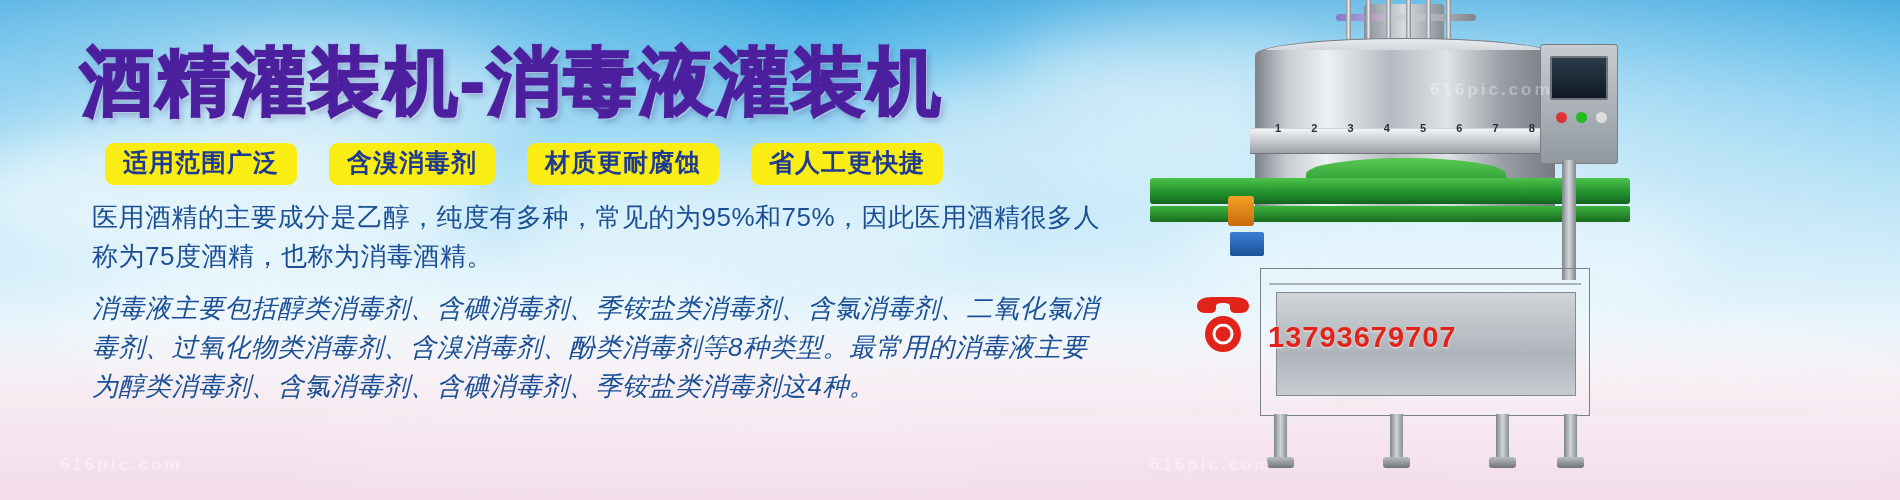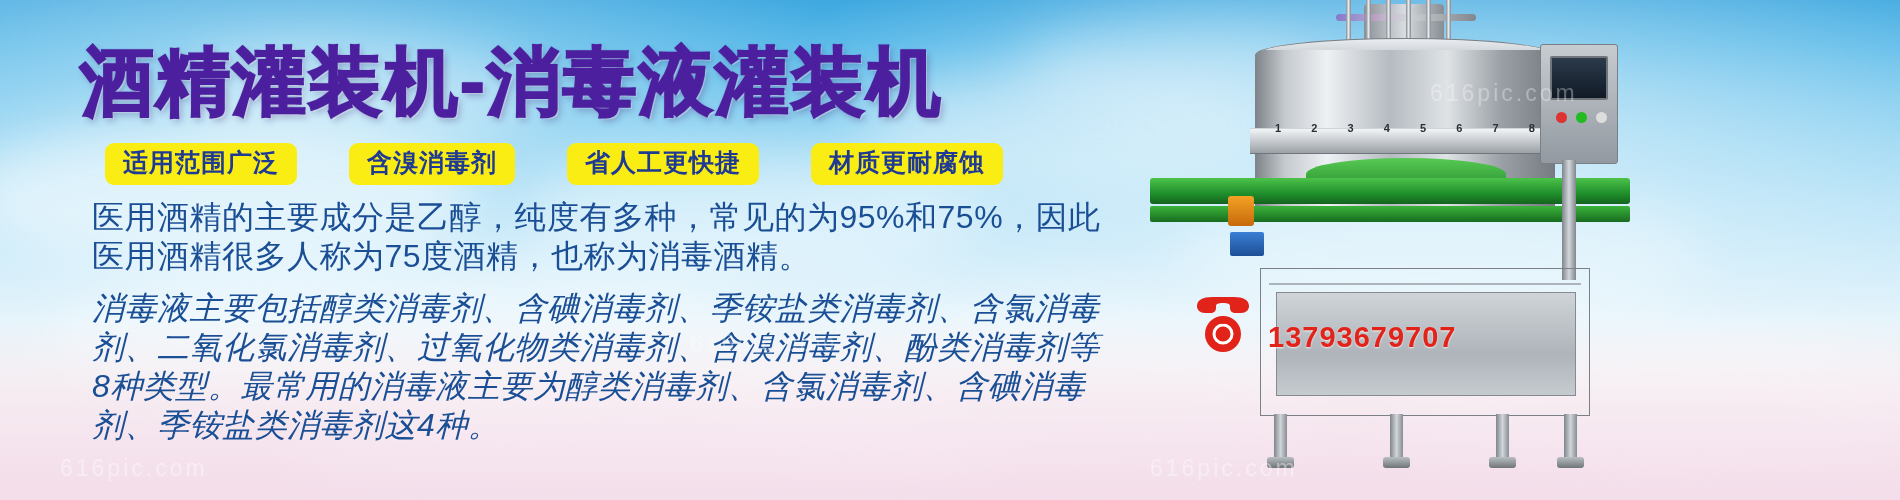--- a/index.html
+++ b/index.html
@@ -64,40 +64,40 @@
     text-shadow:
       0 0 2px rgba(75,31,158,.9),
       2px 2px 0 rgba(255,255,255,.35),
       3px 4px 7px rgba(40,10,90,.28);
     -webkit-text-stroke:2px #4b1f9e;
   }
 
   
   .badges {
     position:absolute; left:105px; top:143px;
-    display:flex; align-items:center; gap:52px;
+    display:flex; align-items:center; gap:32px;
   }
   .badge {
     background:#faed14;
     color:#1f3a93;
     font-size:25px;
     font-weight:bold;
     letter-spacing:1px;
     padding:6px 18px 8px 18px;
     border-radius:9px;
     white-space:nowrap;
     line-height:1.1;
   }
 
   
   .body-text {
     position:absolute; left:92px; top:198px;
     width:1010px;
     color:#1b4f95;
-    font-size:32px;
+    font-size:26px;
     line-height:39px;
     letter-spacing:.5px;
   }
   .body-text p { margin:0; }
   .body-text p + p { margin-top:13px;font-style:italic; }
 
   
   .phone-block {
     position:absolute; left:1192px; top:296px;
     display:flex; align-items:center; gap:14px;
@@ -216,21 +216,21 @@
     background:linear-gradient(180deg,#f3a224,#c76a0c); border-radius:3px;
   }
   .m-bluebox {
     position:absolute; left:120px; top:232px; width:34px; height:24px;
     background:linear-gradient(180deg,#3a7fd5,#1d4f96); border-radius:2px;
   }
 
   
   .wm {
     position:absolute; color:rgba(255,255,255,.40);
-    font-size:23px; letter-spacing:3px; font-weight:normal;
+    font-size:17px; letter-spacing:3px; font-weight:bold;
     pointer-events:none; white-space:nowrap;
   }
   .wm.w1 { left:60px;   top:455px; }
   .wm.w2 { left:1150px; top:455px; }
   .wm.w3 { left:1430px; top:80px;  color:rgba(255,255,255,.33); }
   .wm.w4 { left:690px;  top:330px; color:rgba(255,255,255,.28); }
 </style>
 </head>
 <body>
 
@@ -248,22 +248,22 @@
   <div class="cloud c10"></div>
   <div class="haze"></div>
 
   <div class="content">
 
     <div class="title">酒精灌装机-消毒液灌装机</div>
 
     <div class="badges">
       <div class="badge">适用范围广泛</div>
       <div class="badge">含溴消毒剂</div>
+      <div class="badge">材质更耐腐蚀</div>
       <div class="badge">省人工更快捷</div>
-      <div class="badge">材质更耐腐蚀</div>
     </div>
 
     <div class="body-text">
       <p>医用酒精的主要成分是乙醇，纯度有多种，常见的为95%和75%，因此医用酒精很多人称为75度酒精，也称为消毒酒精。</p>
       <p>消毒液主要包括醇类消毒剂、含碘消毒剂、季铵盐类消毒剂、含氯消毒剂、二氧化氯消毒剂、过氧化物类消毒剂、含溴消毒剂、酚类消毒剂等8种类型。最常用的消毒液主要为醇类消毒剂、含氯消毒剂、含碘消毒剂、季铵盐类消毒剂这4种。</p>
     </div>
   </div>
 
   <div class="machine">
     <div class="m-mast"></div>

